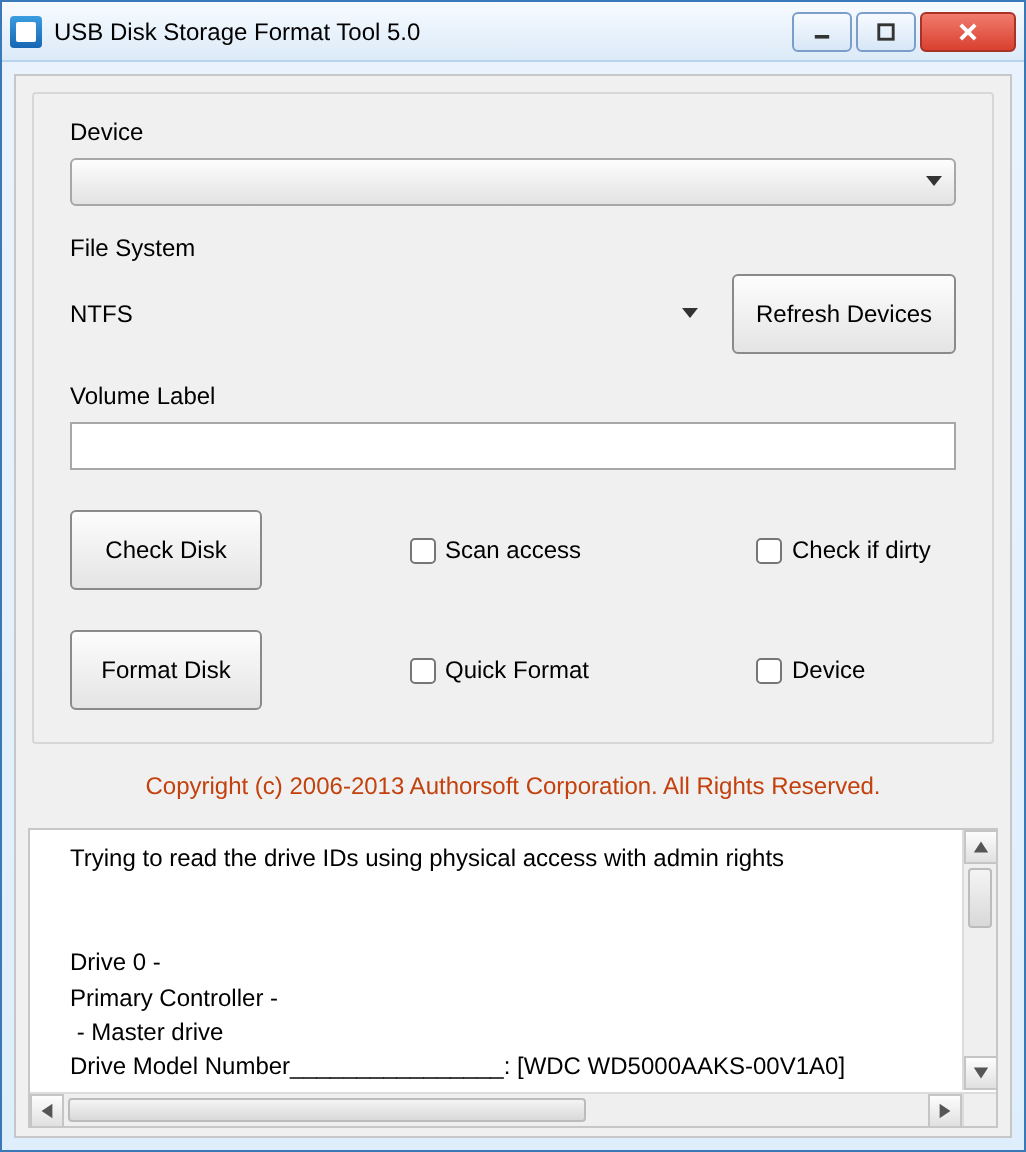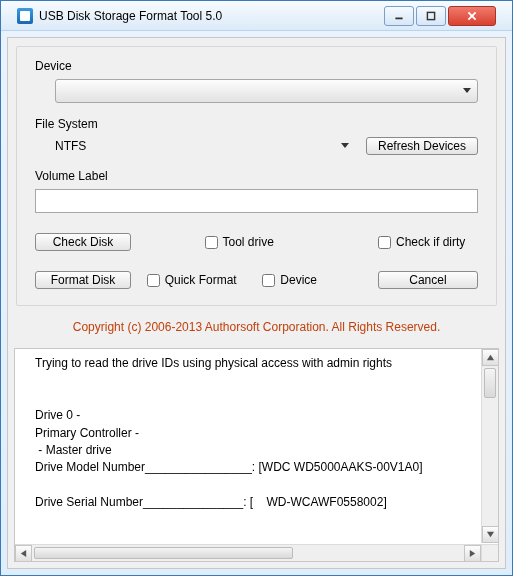--- a/index.html
+++ b/index.html
@@ -19,21 +19,21 @@
     border: 1px solid #3a79b7;
     background: linear-gradient(#eaf3fd, #dfeefc);
     display: flex;
     flex-direction: column;
   }
   .titlebar {
     height: 30px;
     background: linear-gradient(#f7fbff, #dceaf8);
     display: flex;
     align-items: center;
-    padding: 0 16px;
+    padding: 0 4px;
     border-bottom: 1px solid #b9d4ef;
   }
   .titlebar .app-icon {
     width: 16px; height: 16px;
     background: linear-gradient(#3b9de0,#1766b3);
     border-radius: 2px;
     margin-right: 6px;
     position: relative;
   }
   .titlebar .app-icon::after{
@@ -100,31 +100,30 @@
     border-radius: 3px;
     font-size: 12px;
     padding: 0 6px;
     appearance: none;
     position: relative;
     display:flex;align-items:center;
   }
   .select-wrap {
     position: relative;
     flex:1;
-    margin-left:20px;
   }
   .select-wrap .arrow {
     position:absolute;
     right:6px; top:50%; transform:translateY(-50%);
     pointer-events:none;
   }
   .arrow svg{width:10px;height:10px;}
   .row { display:flex; gap:10px; align-items:center;}
   .btn {
-    height: 18px;
+    height: 40px;
     min-width: 96px;
     border: 1px solid #8a8a8a;
     border-radius: 3px;
     background: linear-gradient(#fdfdfd,#e4e4e4);
     font-size: 12px;
     cursor: pointer;
     padding:0 8px;
   }
   .textinput {
     width:100%;
@@ -279,39 +278,38 @@
 
       <div class="spacer-sm"></div>
 
       <div class="field-label">Volume Label</div>
       <input class="textinput" type="text" value="" style="">
 
       <div class="checkrow">
         <button class="btn">Check Disk</button>
         <label class="chk">
           <input type="checkbox" style="">
-          <span>Tool drive</span>
+          <span>Scan access</span>
         </label>
         <label class="chk">
           <input type="checkbox" style="">
           <span>Check if dirty</span>
         </label>
       </div>
 
       <div class="checkrow">
         <button class="btn">Format Disk</button>
         <label class="chk">
           <input type="checkbox" style="">
           <span>Quick Format</span>
         </label>
         <label class="chk">
           <input type="checkbox" style="">
           <span>Device</span>
         </label>
-        <button class="btn" style="min-width:100px">Cancel</button>
       </div>
 
     </div>
 
     <div class="copyright">Copyright (c) 2006-2013 Authorsoft Corporation. All Rights Reserved.</div>
 
     <div class="logarea">
       <div class="logtext">Trying to read the drive IDs using physical access with admin rights
 
 

